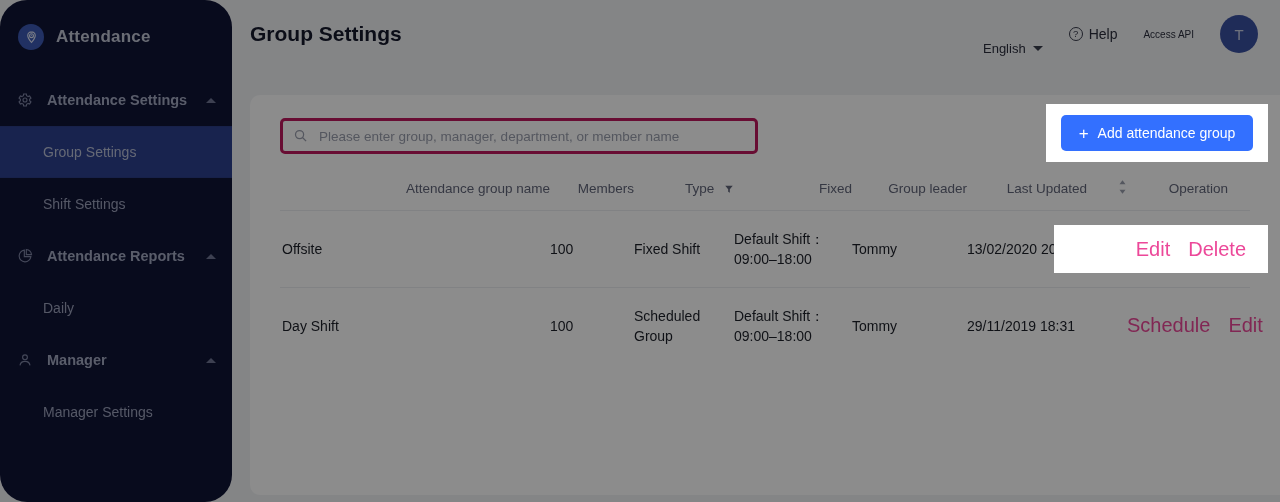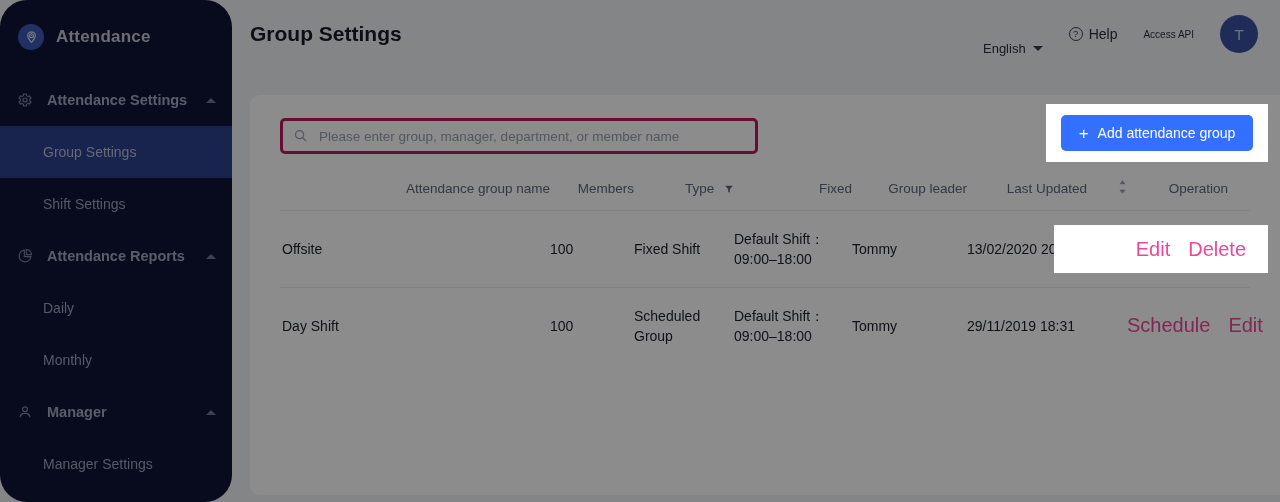--- a/index.html
+++ b/index.html
@@ -187,23 +187,20 @@
         <svg width="16" height="16" viewBox="0 0 24 24" fill="none" stroke="#7d84a3" stroke-width="1.7">
           <path d="M11 3.2A8.8 8.8 0 1 0 20.8 13H11z"></path>
           <path d="M14 2.2V10h7.8A8.8 8.8 0 0 0 14 2.2z"></path>
         </svg>
       </span>
       <span class="nav-group-label">Attendance Reports</span>
       <span class="caret-up"></span>
     </div>
     <div class="nav-item">
       <span>Daily</span>
-    </div>
-    <div class="nav-item">
-      <span>Monthly</span>
     </div>
 
     <div class="nav-group-head">
       <span class="nav-ico">
         <svg width="16" height="16" viewBox="0 0 24 24" fill="none" stroke="#7d84a3" stroke-width="1.7">
           <circle cx="12" cy="8" r="3.6"></circle>
           <path d="M4.5 20c.6-4 3.8-6 7.5-6s6.9 2 7.5 6"></path>
         </svg>
       </span>
       <span class="nav-group-label">Manager</span>

